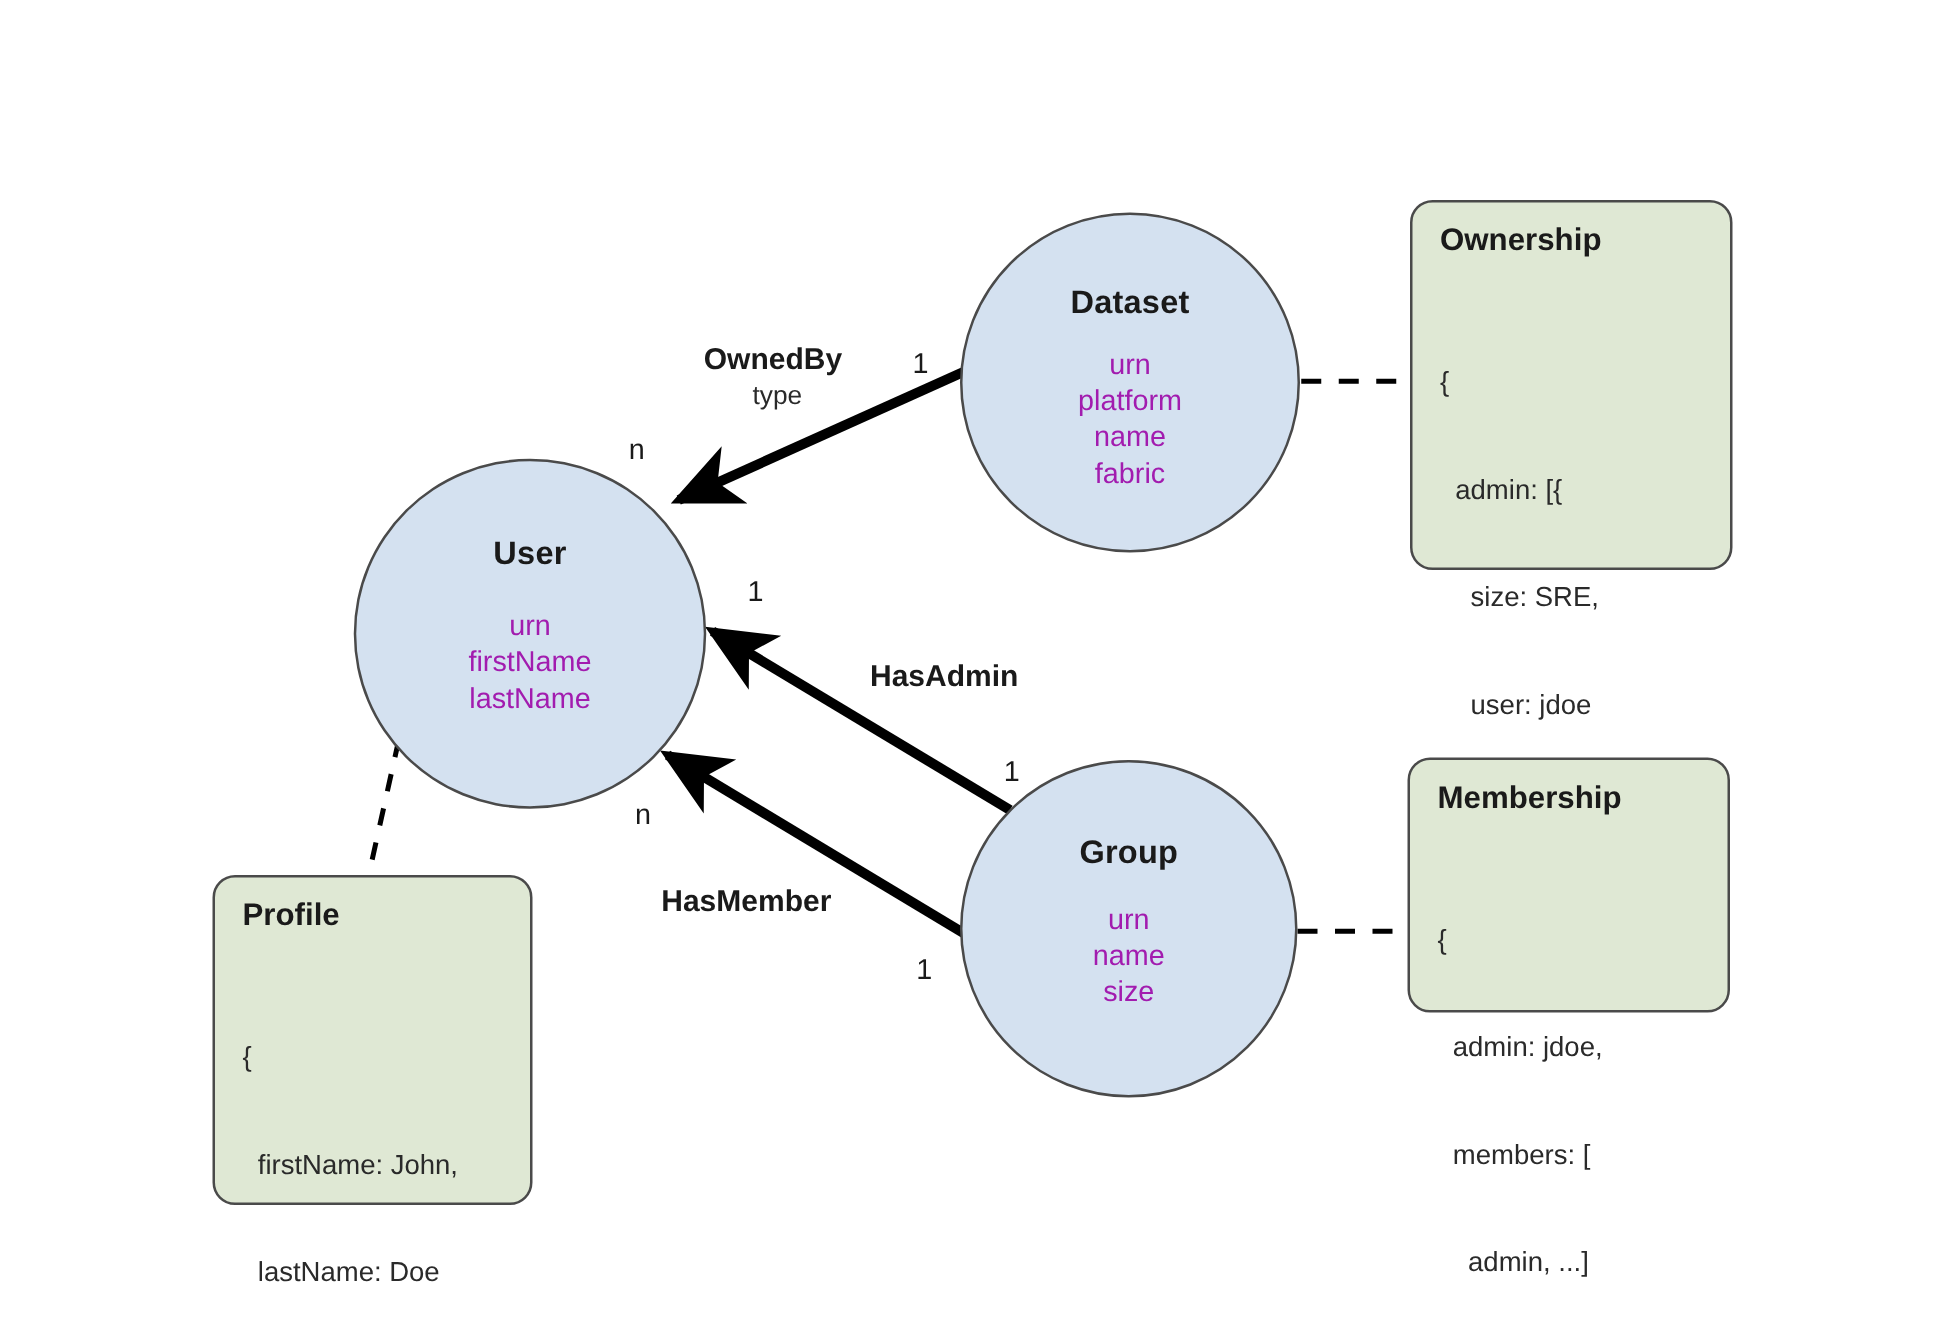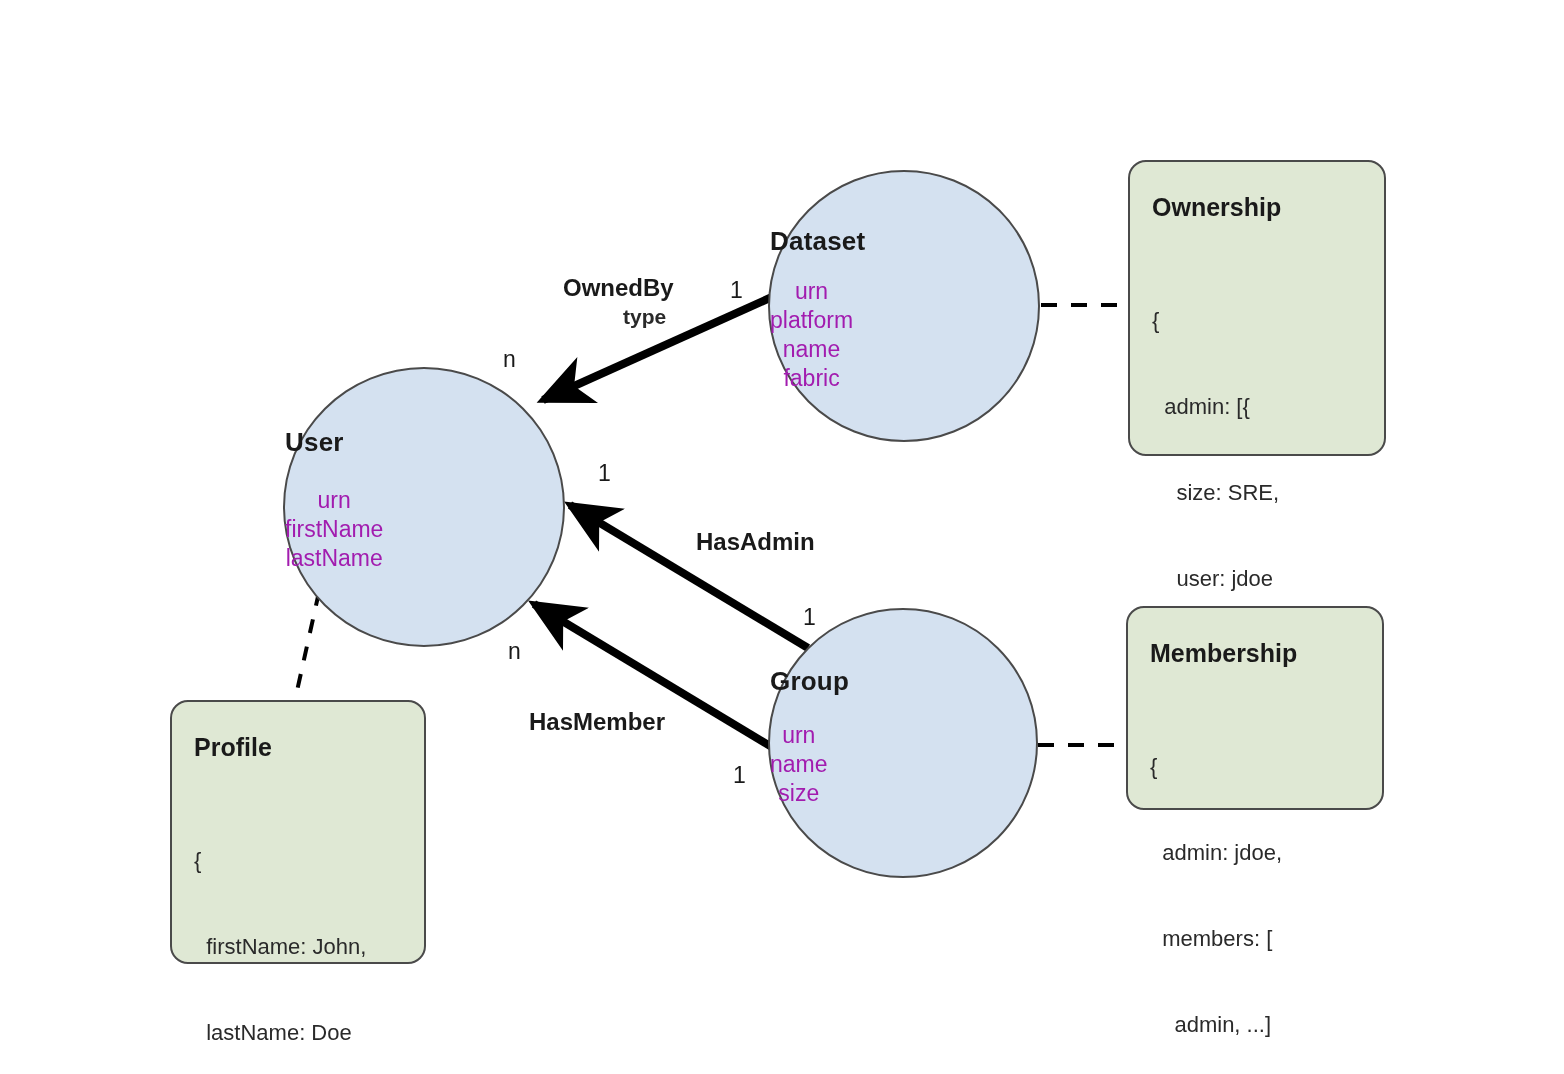--- a/index.html
+++ b/index.html
@@ -28,21 +28,21 @@
 
   
   .entity {
     position: absolute;
     border-radius: 50%;
     background: #d4e1f0;
     border: 2px solid #4a4a4a;
     box-sizing: border-box;
     display: flex;
     flex-direction: column;
-    align-items: flex-start;
+    align-items: center;
     justify-content: flex-start;
     text-align: center;
   }
   .entity .ent-title {
     font-weight: bold;
     font-size: 26px;
     letter-spacing: 0.2px;
   }
   .entity .ent-fields {
     font-size: 23px;
@@ -63,21 +63,21 @@
   #ent-group .ent-title { margin-top: 56px; }
   #ent-group .ent-fields { margin-top: 24px; }
 
   
   .aspect {
     position: absolute;
     background: #dfe8d4;
     border: 2px solid #4a4a4a;
     border-radius: 18px;
     box-sizing: border-box;
-    padding: 31px 22px;
+    padding: 16px 22px;
   }
   .aspect .asp-title {
     font-weight: bold;
     font-size: 25px;
     margin-bottom: 28px;
   }
   .aspect .asp-body {
     font-size: 22px;
     line-height: 1.30;
     color: #2a2a2a;
@@ -92,24 +92,23 @@
   
   .edge-label {
     position: absolute;
     font-size: 24px;
     font-weight: bold;
     white-space: nowrap;
   }
   .edge-sub {
     position: absolute;
     font-size: 21px;
-    font-weight: bold;
+    font-weight: normal;
     color: #2a2a2a;
     white-space: nowrap;
-    margin-left: 21px;
   }
   .card {
     position: absolute;
     font-size: 23px;
     font-weight: normal;
     color: #1a1a1a;
     white-space: nowrap;
   }
 
   #lbl-ownedby   { left: 563px; top: 274px; }

